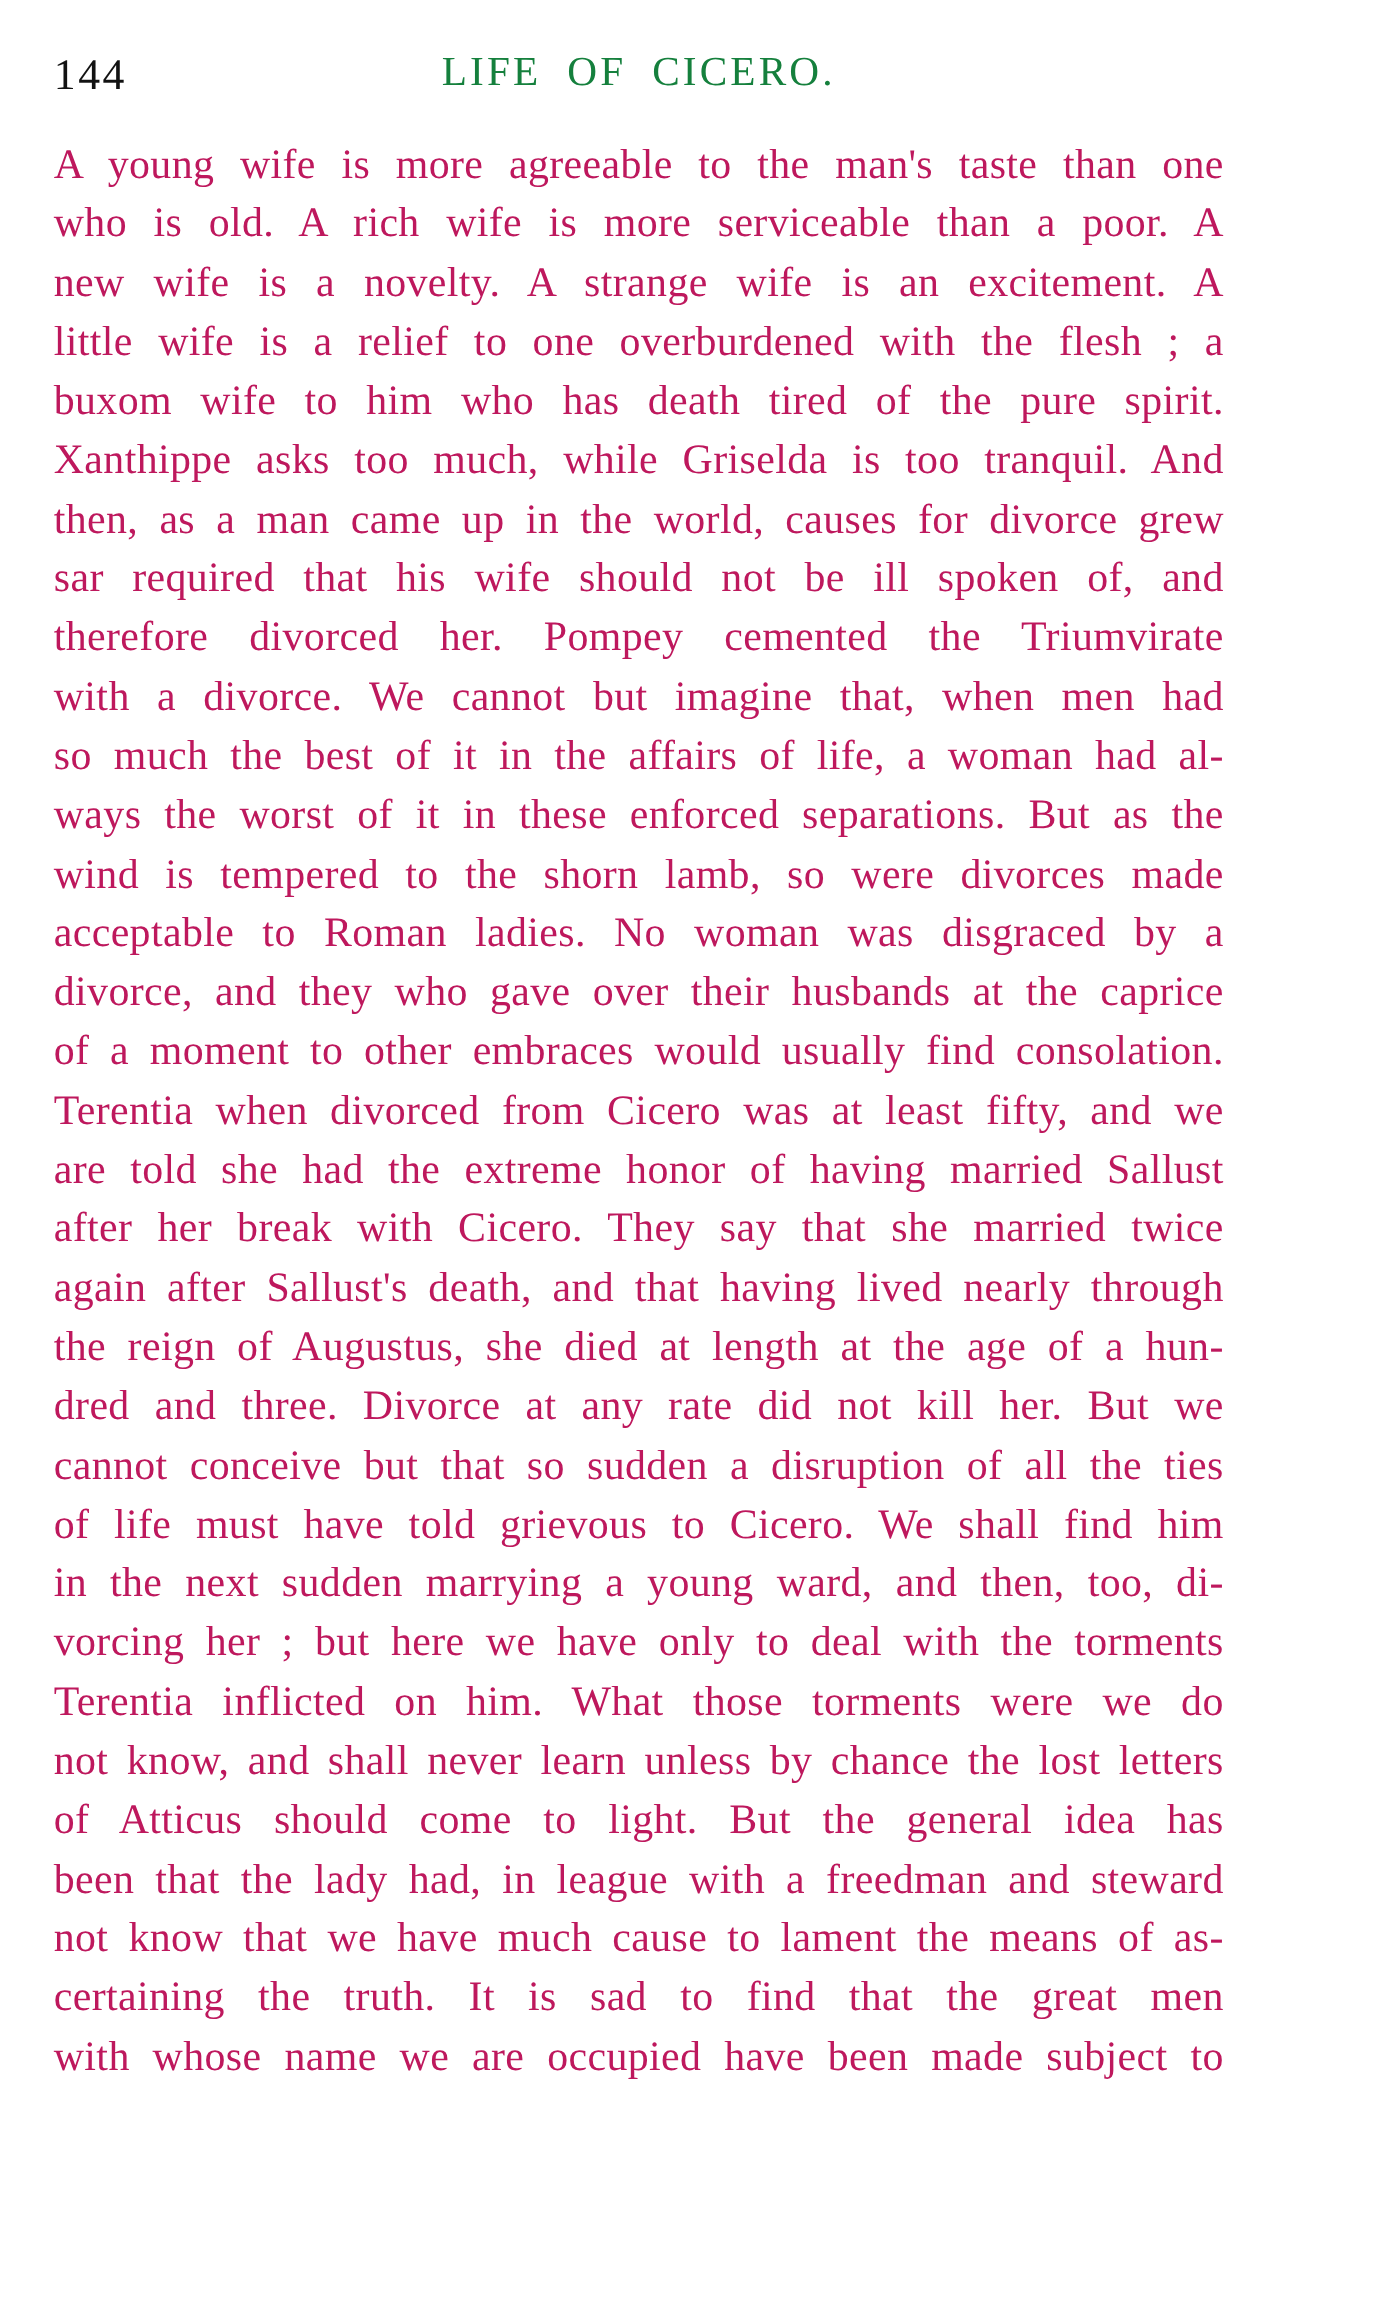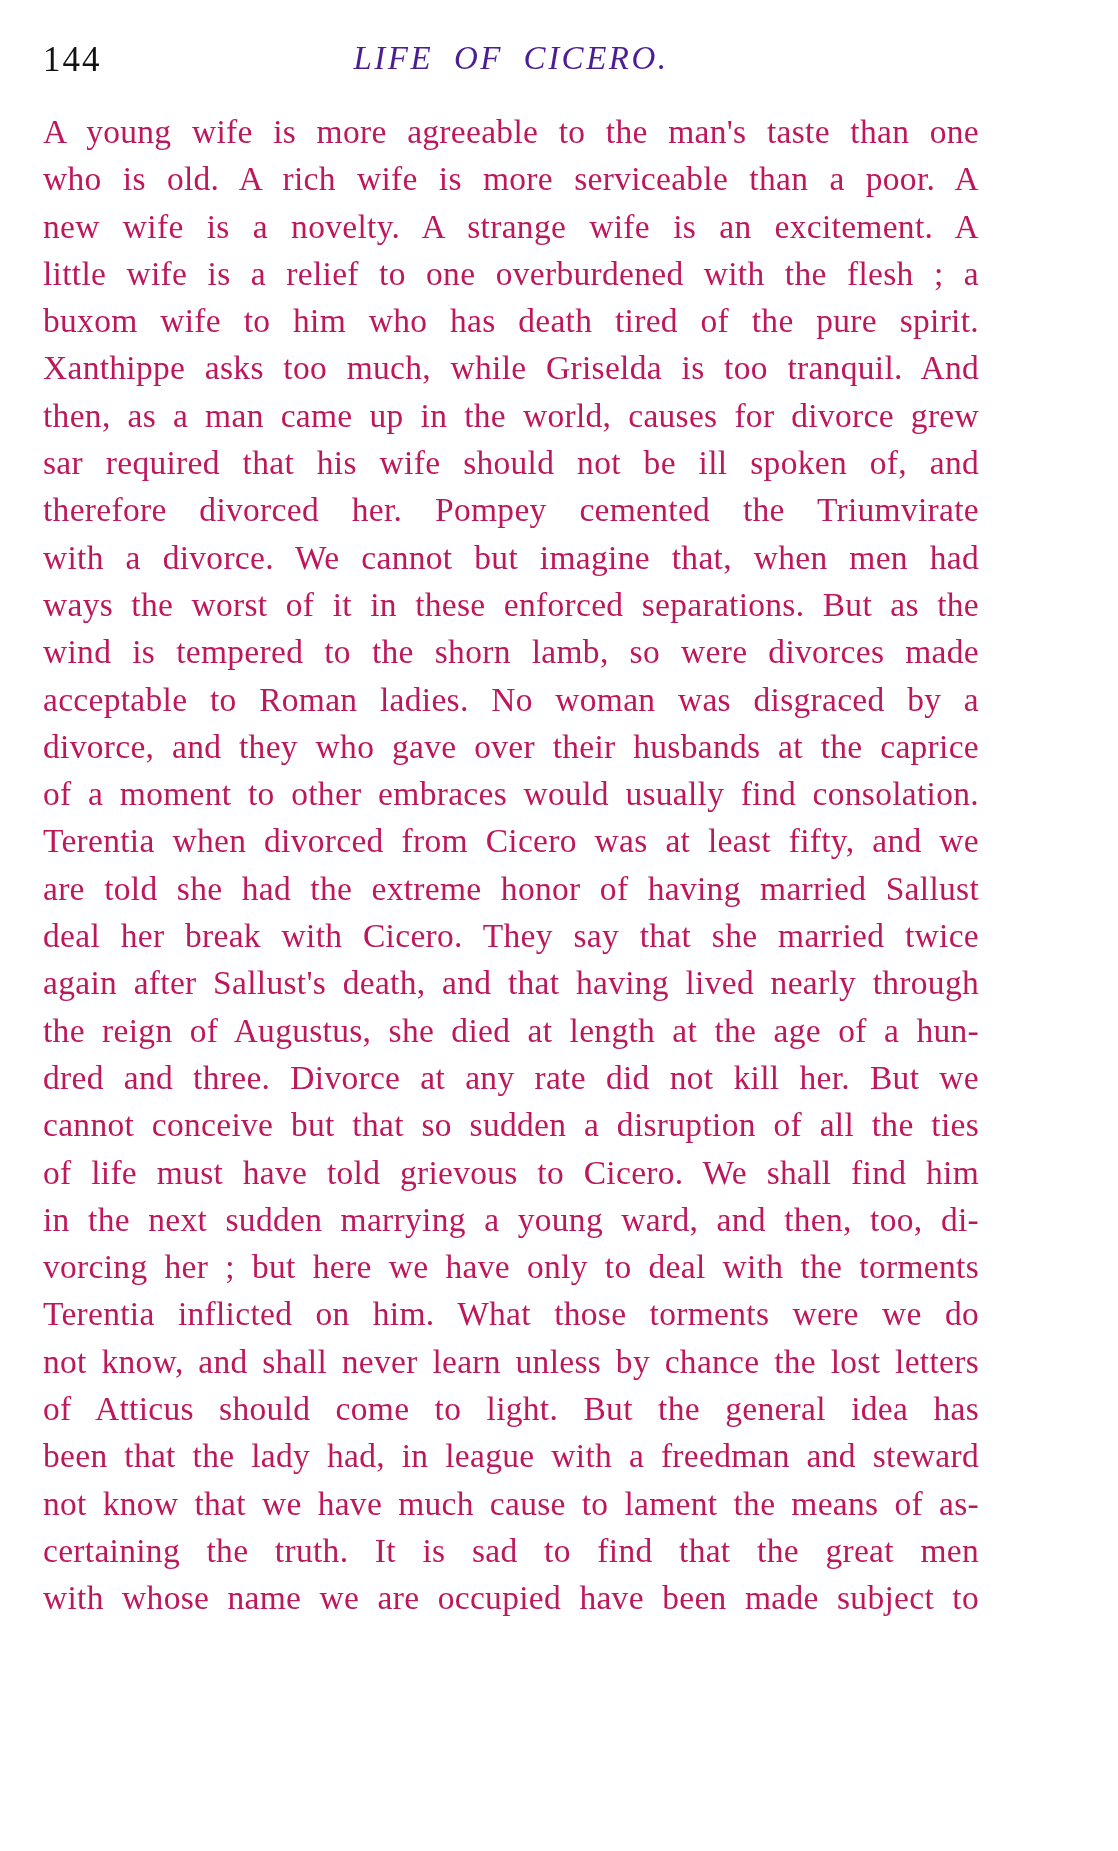--- a/index.html
+++ b/index.html
@@ -30,25 +30,24 @@
     font-size: 35px;
     letter-spacing: 2px;
     color: #121212;
   }
   .running-title {
     position: absolute;
     left: 0;
     right: 0;
     top: 0;
     text-align: center;
-    font-style: italic;
     font-size: 33px;
     letter-spacing: 2.5px;
     word-spacing: 10px;
-    color: #4c1d95;
+    color: #15803d;
   }
   .body-text {
     position: absolute;
     top: 108px;
     left: 43px;
     right: 53px;
   }
   .text-line {
     font-size: 33.5px;
     line-height: 47.3px;
@@ -71,28 +70,29 @@
       <div class="text-line">A young wife is more agreeable to the man's taste than one</div>
       <div class="text-line">who is old.  A rich wife is more serviceable than a poor.  A</div>
       <div class="text-line">new wife is a novelty.  A strange wife is an excitement.  A</div>
       <div class="text-line">little wife is a relief to one overburdened with the flesh ; a</div>
       <div class="text-line">buxom wife to him who has death tired of the pure spirit.</div>
       <div class="text-line">Xanthippe asks too much, while Griselda is too tranquil.  And</div>
       <div class="text-line">then, as a man came up in the world, causes for divorce grew</div>
       <div class="text-line">sar required that his wife should not be ill spoken of, and</div>
       <div class="text-line">therefore divorced her.  Pompey cemented the Triumvirate</div>
       <div class="text-line">with a divorce.  We cannot but imagine that, when men had</div>
+      <div class="text-line">so much the best of it in the affairs of life, a woman had al-</div>
       <div class="text-line">ways the worst of it in these enforced separations.  But as the</div>
       <div class="text-line">wind is tempered to the shorn lamb, so were divorces made</div>
       <div class="text-line">acceptable to Roman ladies.  No woman was disgraced by a</div>
       <div class="text-line">divorce, and they who gave over their husbands at the caprice</div>
       <div class="text-line">of a moment to other embraces would usually find consolation.</div>
       <div class="text-line">Terentia when divorced from Cicero was at least fifty, and we</div>
       <div class="text-line">are told she had the extreme honor of having married Sallust</div>
-      <div class="text-line">deal her break with Cicero.  They say that she married twice</div>
+      <div class="text-line">after her break with Cicero.  They say that she married twice</div>
       <div class="text-line">again after Sallust's death, and that having lived nearly through</div>
       <div class="text-line">the reign of Augustus, she died at length at the age of a hun-</div>
       <div class="text-line">dred and three.  Divorce at any rate did not kill her.  But we</div>
       <div class="text-line">cannot conceive but that so sudden a disruption of all the ties</div>
       <div class="text-line">of life must have told grievous to Cicero.  We shall find him</div>
       <div class="text-line">in the next sudden marrying a young ward, and then, too, di-</div>
       <div class="text-line">vorcing her ;  but here we have only to deal with the torments</div>
       <div class="text-line">Terentia inflicted on him.  What those torments were we do</div>
       <div class="text-line">not know, and shall never learn unless by chance the lost letters</div>
       <div class="text-line">of Atticus should come to light.  But the general idea has</div>

